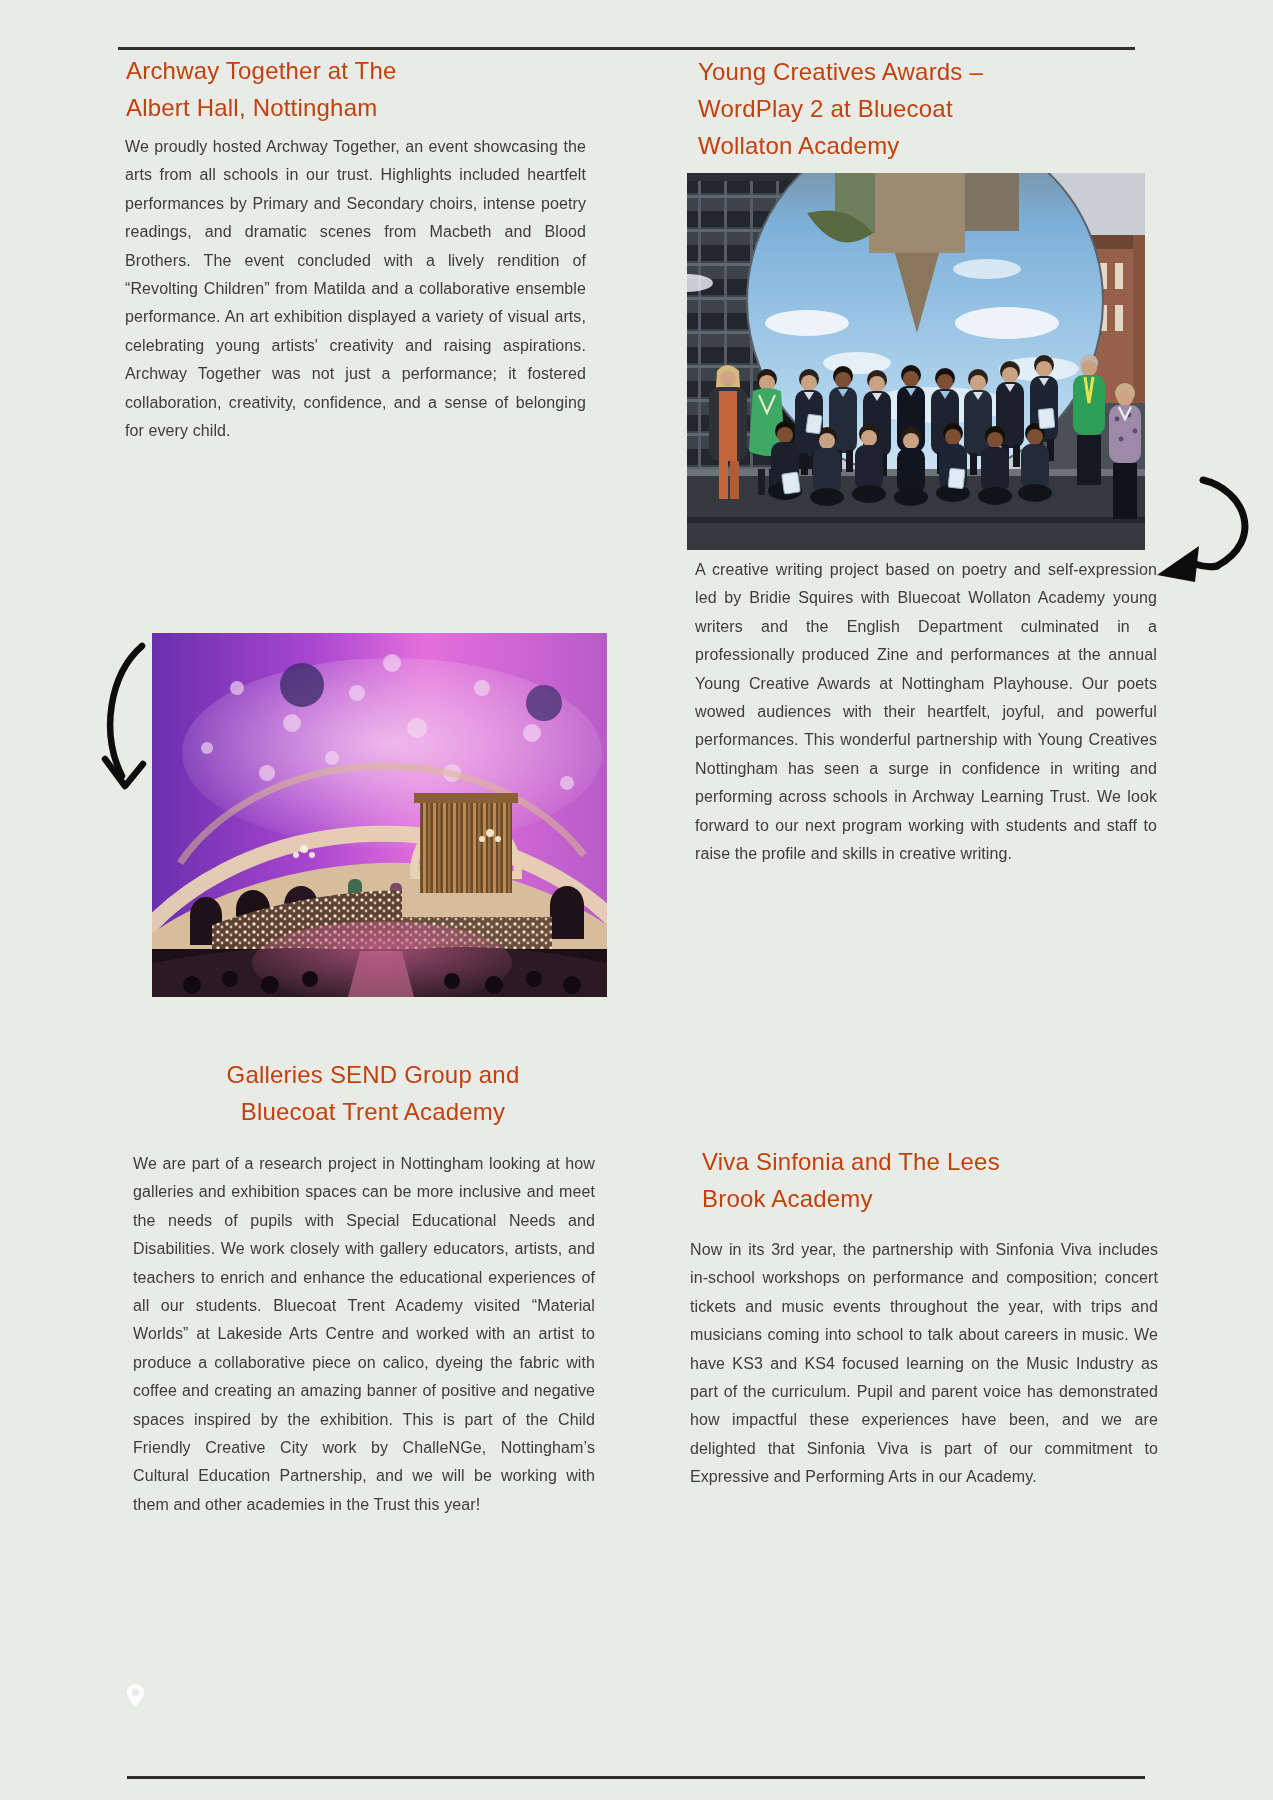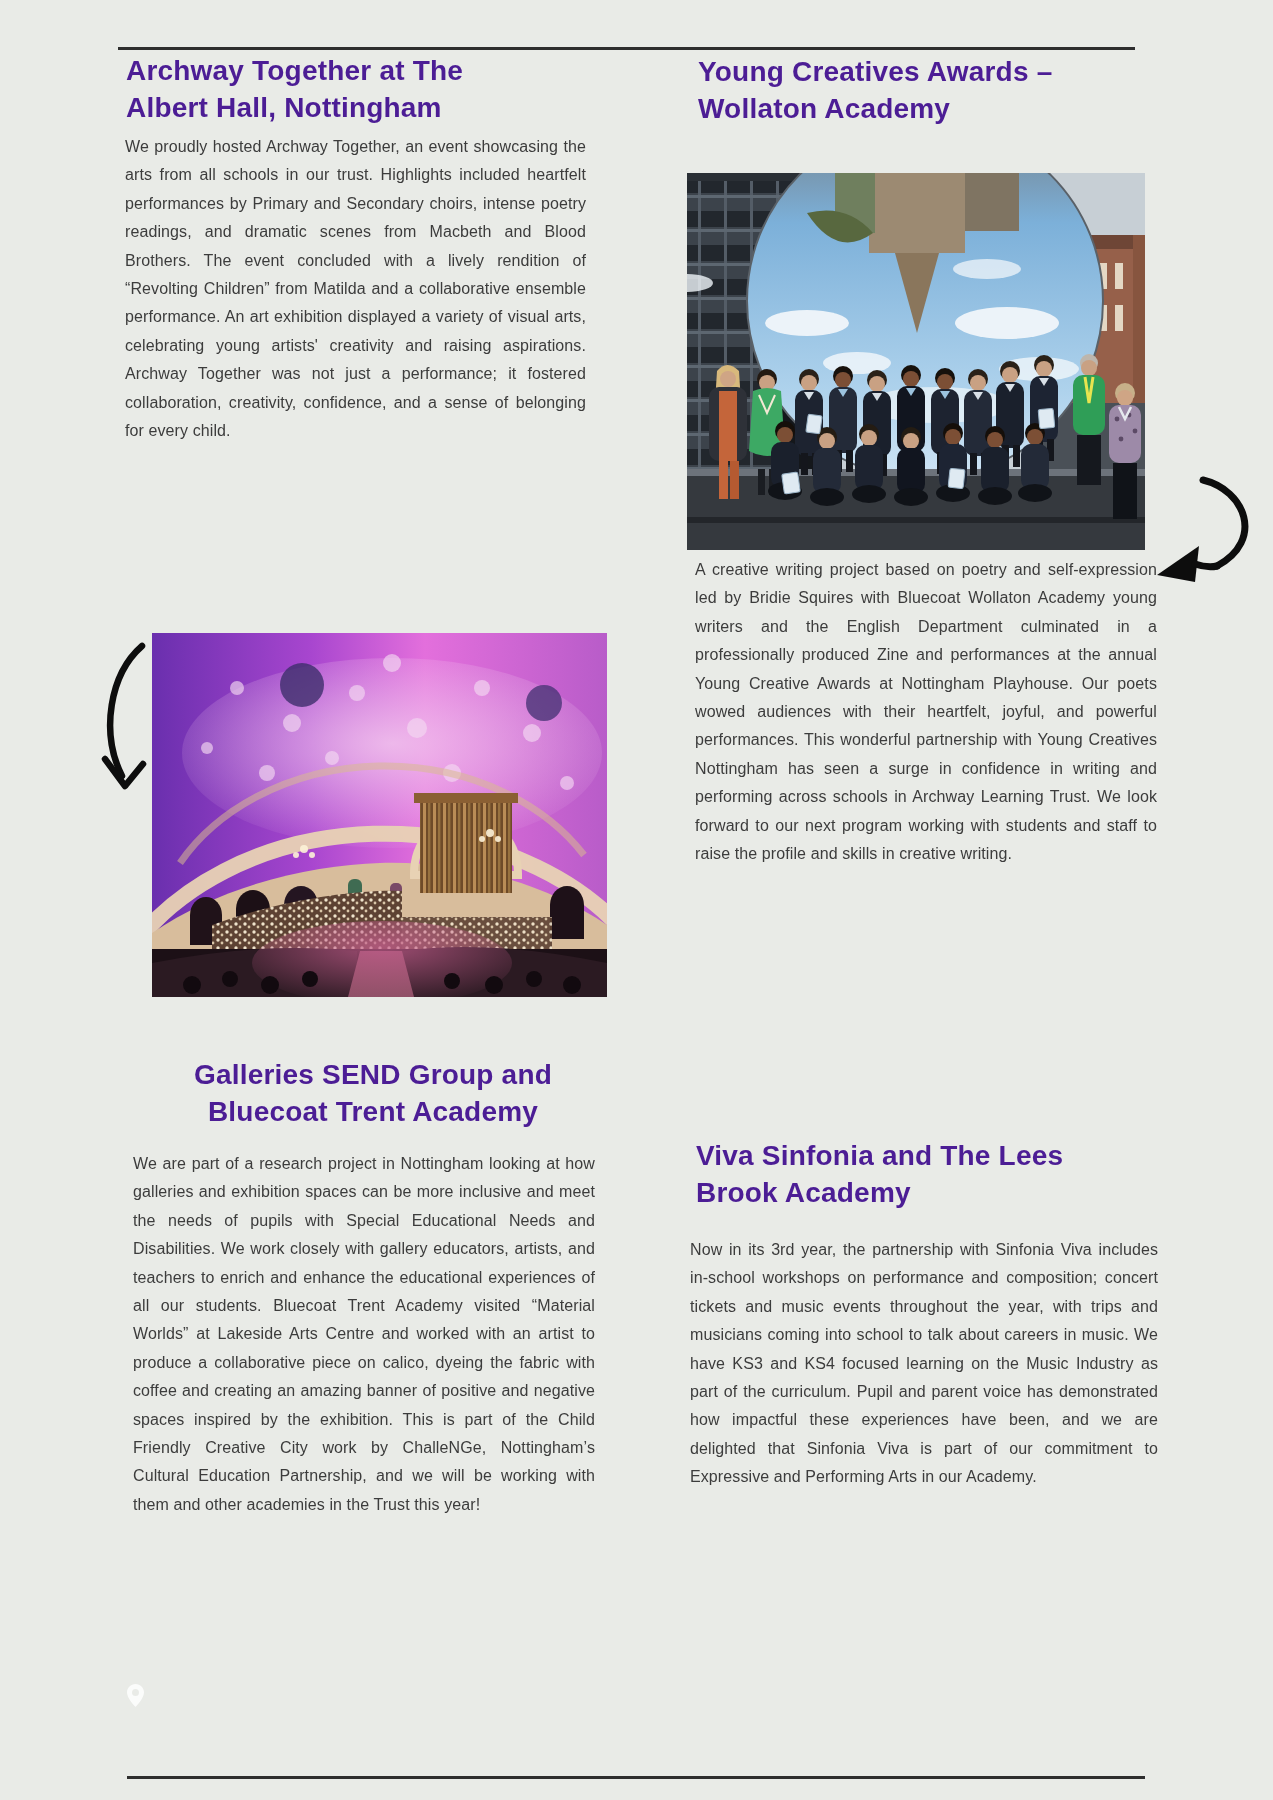--- a/index.html
+++ b/index.html
@@ -6,24 +6,24 @@
   body{
     width:1273px;height:1800px;
     background:#e9ebe7;
     font-family:"Liberation Sans","DejaVu Sans",sans-serif;
     position:relative;
     overflow:hidden;
   }
   .abs{position:absolute;}
   .rule{background:#2e2e2e;height:3px;}
   .headline{
-    font-weight:700;
-    font-size:28px;
+    font-weight:400;
+    font-size:24px;
     line-height:37px;
-    color:#4c1d95;
+    color:#c2410c;
     letter-spacing:.2px;
   }
   .headline span{display:block;}
   .bodytext{
     font-size:16px;
     line-height:28.4px;
     color:#3c3c3c;
     text-align:justify;
     text-justify:inter-word;
     letter-spacing:.1px;
@@ -152,20 +152,21 @@
 </h2>
 
 <p class="abs bodytext" style="left:133px;top:1150px;width:462px;margin:0;">We are part of a research project in Nottingham looking at how galleries and exhibition spaces can be more inclusive and meet the needs of pupils with Special Educational Needs and Disabilities. We work closely with gallery educators, artists, and teachers to enrich and enhance the educational experiences of all our students. Bluecoat Trent Academy visited “Material Worlds” at Lakeside Arts Centre and worked with an artist to produce a collaborative piece on calico, dyeing the fabric with coffee and creating an amazing banner of positive and negative spaces inspired by the exhibition. This is part of the Child Friendly Creative City work by ChalleNGe, Nottingham’s Cultural Education Partnership, and we will be working with them and other academies in the Trust this year!</p>
 
 <svg class="abs" style="left:127px;top:1684px;opacity:0.85;" width="17" height="23" viewBox="0 0 17 23">
   <path d="M8.5,0 C3.8,0 0,3.8 0,8.5 C0,14.5 8.5,23 8.5,23 C8.5,23 17,14.5 17,8.5 C17,3.8 13.2,0 8.5,0 Z M8.5,12 A3.5,3.5 0 1 1 8.5,5 A3.5,3.5 0 0 1 8.5,12 Z" fill="#ffffff"></path>
 </svg>
 
 <h2 class="abs headline" style="left:697px;top:52px;width:460px;margin:1px;">
   <span>Young Creatives Awards –</span>
+  <span>WordPlay 2 at Bluecoat</span>
   <span>Wollaton Academy</span>
 </h2>
 
 <svg class="abs photo" style="left:687px;top:173px;" width="458" height="377" viewBox="0 0 458 377">
   <defs>
     <linearGradient id="mirrorSky" x1="0" y1="0" x2="0" y2="1">
       <stop offset="0" stop-color="#74818b"></stop>
       <stop offset="0.28" stop-color="#7cb0d9"></stop>
       <stop offset="0.75" stop-color="#aed2ec"></stop>
       <stop offset="1" stop-color="#cfe4f4"></stop>
@@ -323,20 +324,20 @@
 </svg>
 
 <svg class="abs" style="left:1143px;top:472px;" width="126" height="122" viewBox="0 0 126 122">
   <path d="M60,8 C102,18 122,68 74,94" fill="none" stroke="#0d0d0d" stroke-width="7" stroke-linecap="round"></path>
   <polygon points="14,103 56,74 52,110" fill="#0d0d0d"></polygon>
   <path d="M52,92 C64,96 70,95 74,94" fill="none" stroke="#0d0d0d" stroke-width="7" stroke-linecap="round"></path>
 </svg>
 
 <p class="abs bodytext" style="left:695px;top:556px;width:462px;margin:0;">A creative writing project based on poetry and self-expression led by Bridie Squires with Bluecoat Wollaton Academy young writers and the English Department culminated in a professionally produced Zine and performances at the annual Young Creative Awards at Nottingham Playhouse. Our poets wowed audiences with their heartfelt, joyful, and powerful performances. This wonderful partnership with Young Creatives Nottingham has seen a surge in confidence in writing and performing across schools in Archway Learning Trust. We look forward to our next program working with students and staff to raise the profile and skills in creative writing.</p>
 
-<h2 class="abs headline" style="left:690px;top:1131px;width:460px;margin:6px;">
+<h2 class="abs headline" style="left:690px;top:1131px;width:460px;margin:12px;">
   <span>Viva Sinfonia and The Lees</span>
   <span>Brook Academy</span>
 </h2>
 
 <p class="abs bodytext" style="left:690px;top:1236px;width:468px;margin:0;">Now in its 3rd year, the partnership with Sinfonia Viva includes in-school workshops on performance and composition; concert tickets and music events throughout the year, with trips and musicians coming into school to talk about careers in music. We have KS3 and KS4 focused learning on the Music Industry as part of the curriculum. Pupil and parent voice has demonstrated how impactful these experiences have been, and we are delighted that Sinfonia Viva is part of our commitment to Expressive and Performing Arts in our Academy.</p>
 
 <div class="abs rule" style="left:127px;top:1776px;width:1018px;"></div>
 
 </body></html>

